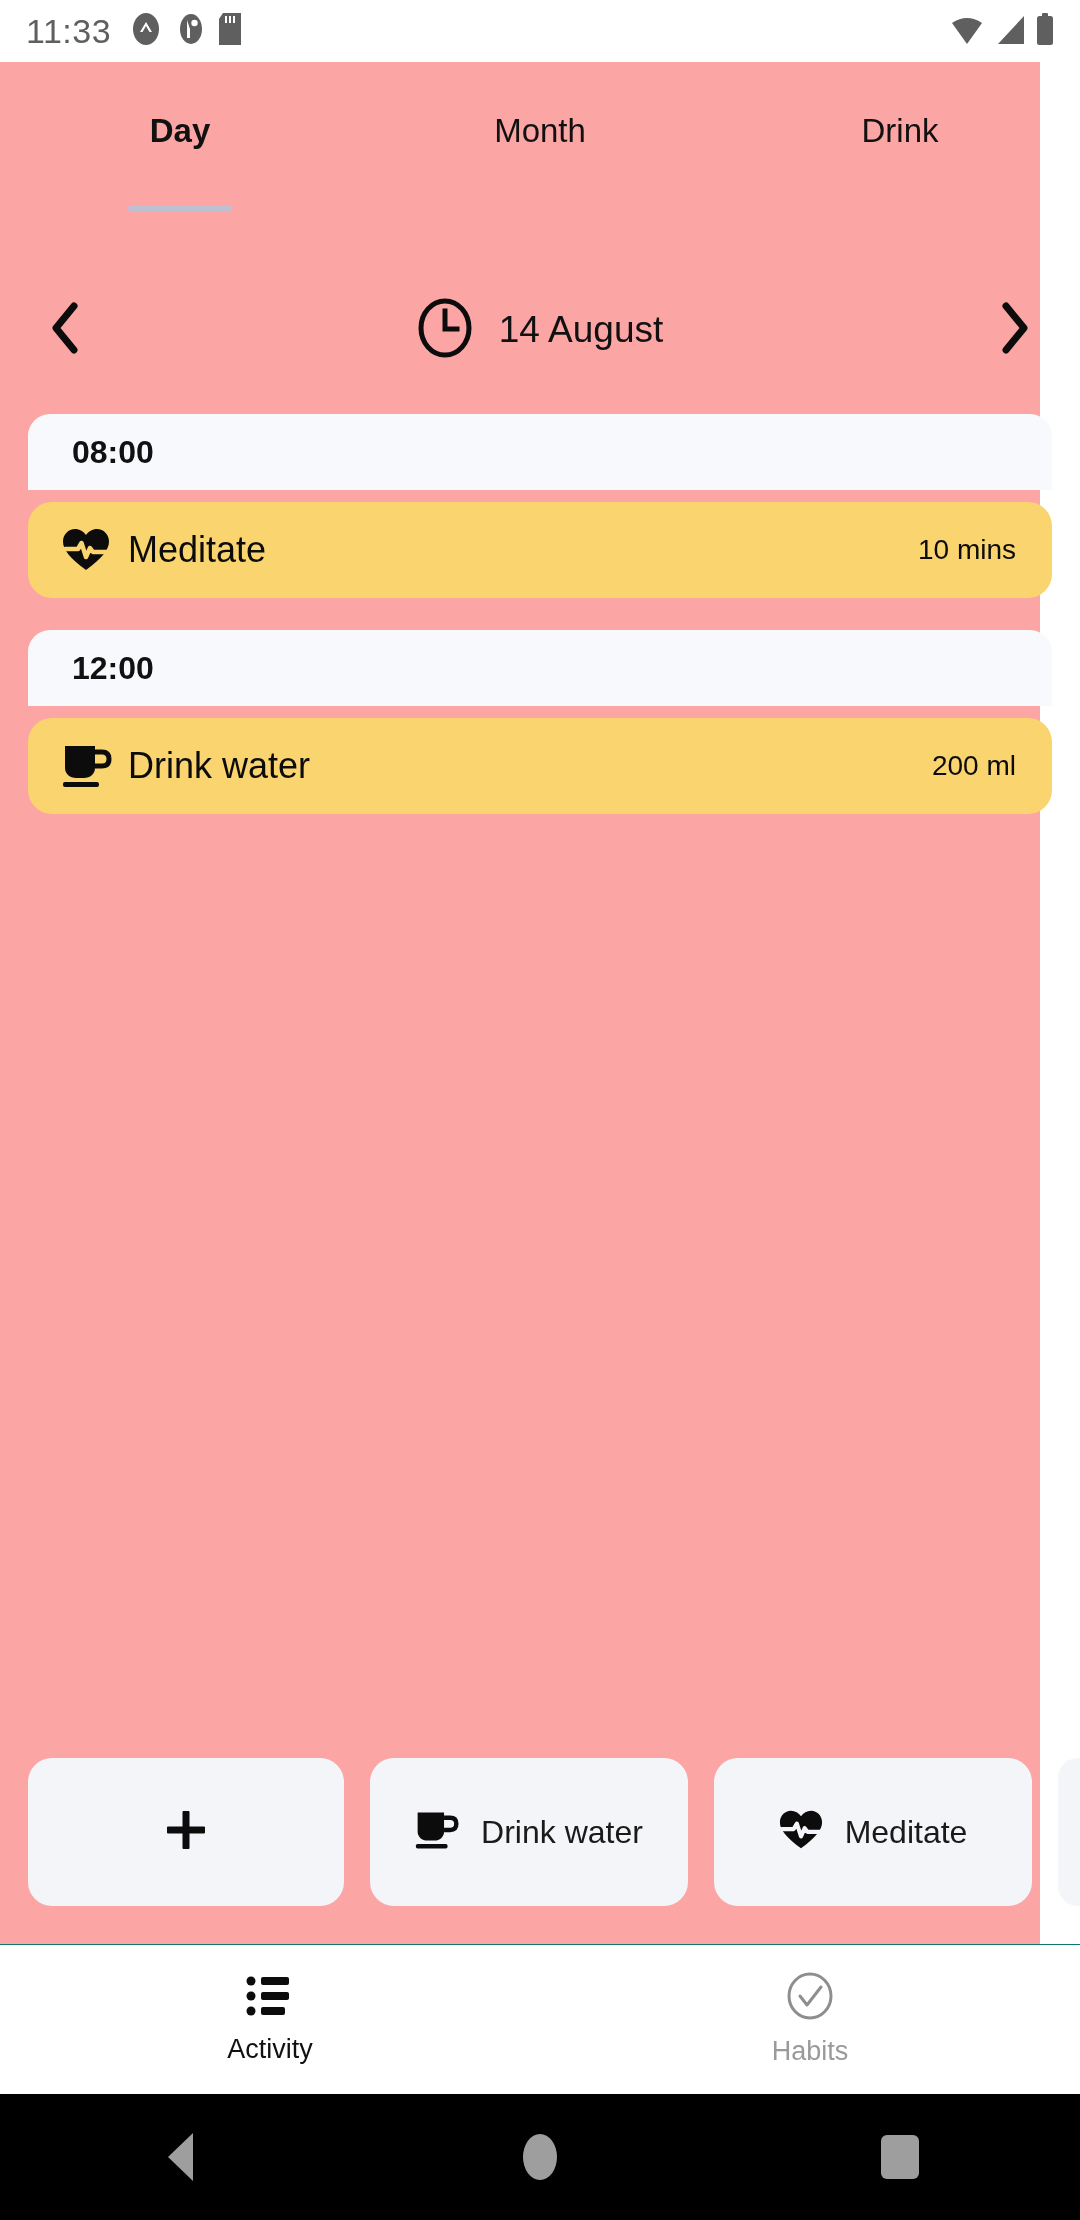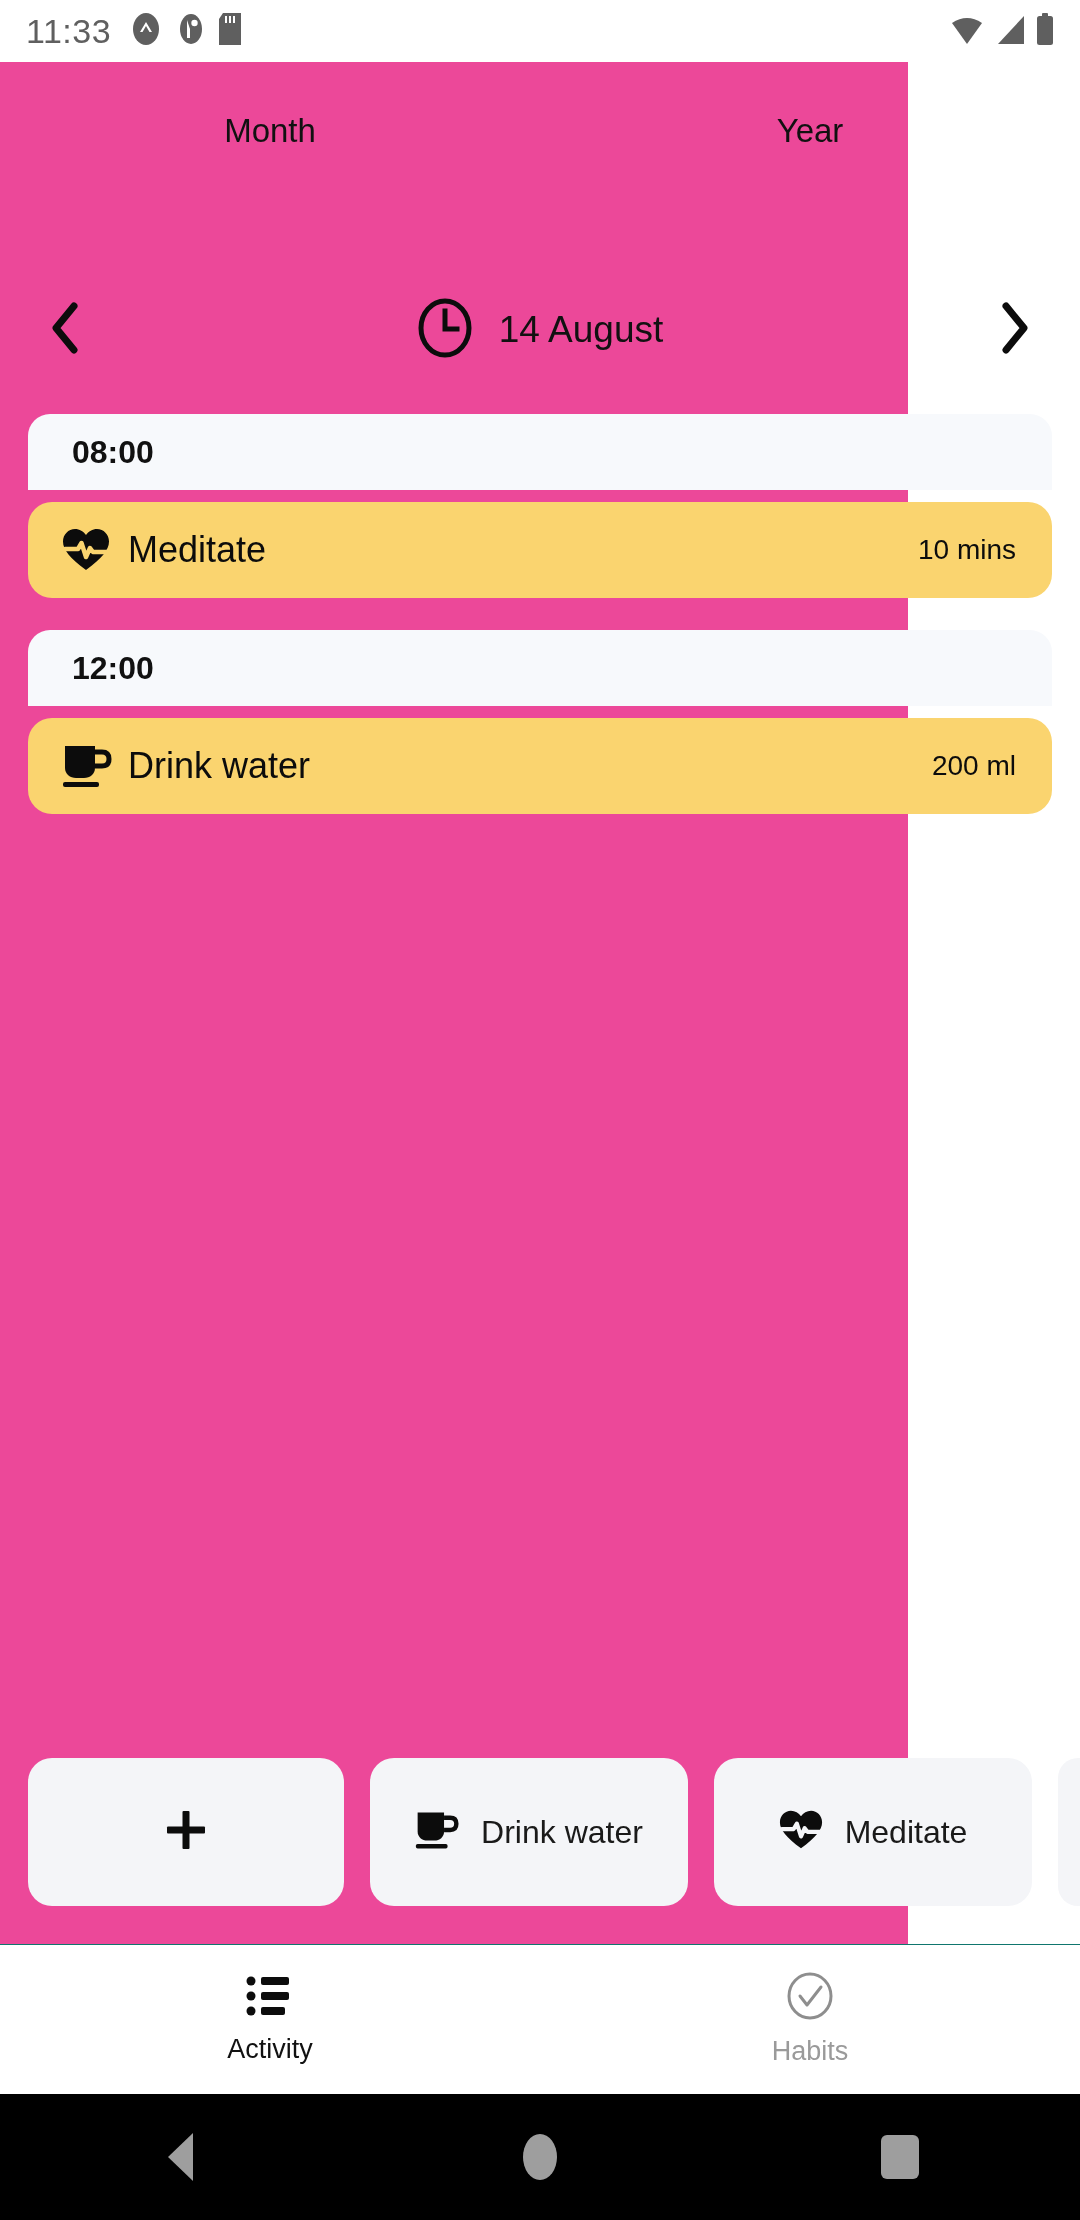--- a/index.html
+++ b/index.html
@@ -2,21 +2,21 @@
 <html><head>
 <meta charset="utf-8">
 <style>
   * { margin:0; padding:0; box-sizing:border-box; }
   html, body {
     width:1080px; height:2220px;
     background:#ffffff;
     font-family:"Liberation Sans", sans-serif;
     overflow:hidden;
   }
-  .phone { position:relative; width:908px; height:2220px; background:#ec4899; }
+  .phone { position:relative; width:1040px; height:2220px; background:#fca5a5; }
 
   
   .statusbar {
     position:absolute; top:0; left:0; width:1080px; height:62px;
     display:flex; align-items:center; padding:0 26px;
     background:#ffffff;
   }
   .sb-time {
     font-size:34px; color:#5f5f5f; letter-spacing:0.5px;
     line-height:1; font-weight:400;
@@ -172,25 +172,29 @@
       <span class="ic">
         <svg width="18" height="32" viewBox="0 0 18 32">
             <rect x="6" y="0" width="6" height="4" rx="1" fill="#5f5f5f"></rect>
             <rect x="1" y="3" width="16" height="29" rx="2.5" fill="#5f5f5f"></rect>
           </svg>
       </span>
     </div>
   </div>
 
   <div class="tabs">
+    <div class="tab active">
+      <span class="tab-label">Day</span>
+      <div class="tab-underline"></div>
+    </div>
     <div class="tab">
       <span class="tab-label">Month</span>
     </div>
     <div class="tab">
-      <span class="tab-label">Year</span>
+      <span class="tab-label">Drink</span>
     </div>
   </div>
 
   <div class="datenav">
     <div class="nav-arrow">
       <span>
         <svg width="40" height="52" viewBox="0 0 40 52">
             <path d="M28 4 L10 26 L28 48" stroke="#0c0c0c" stroke-width="7" fill="none" stroke-linecap="round" stroke-linejoin="round"></path>
           </svg>
       </span>

